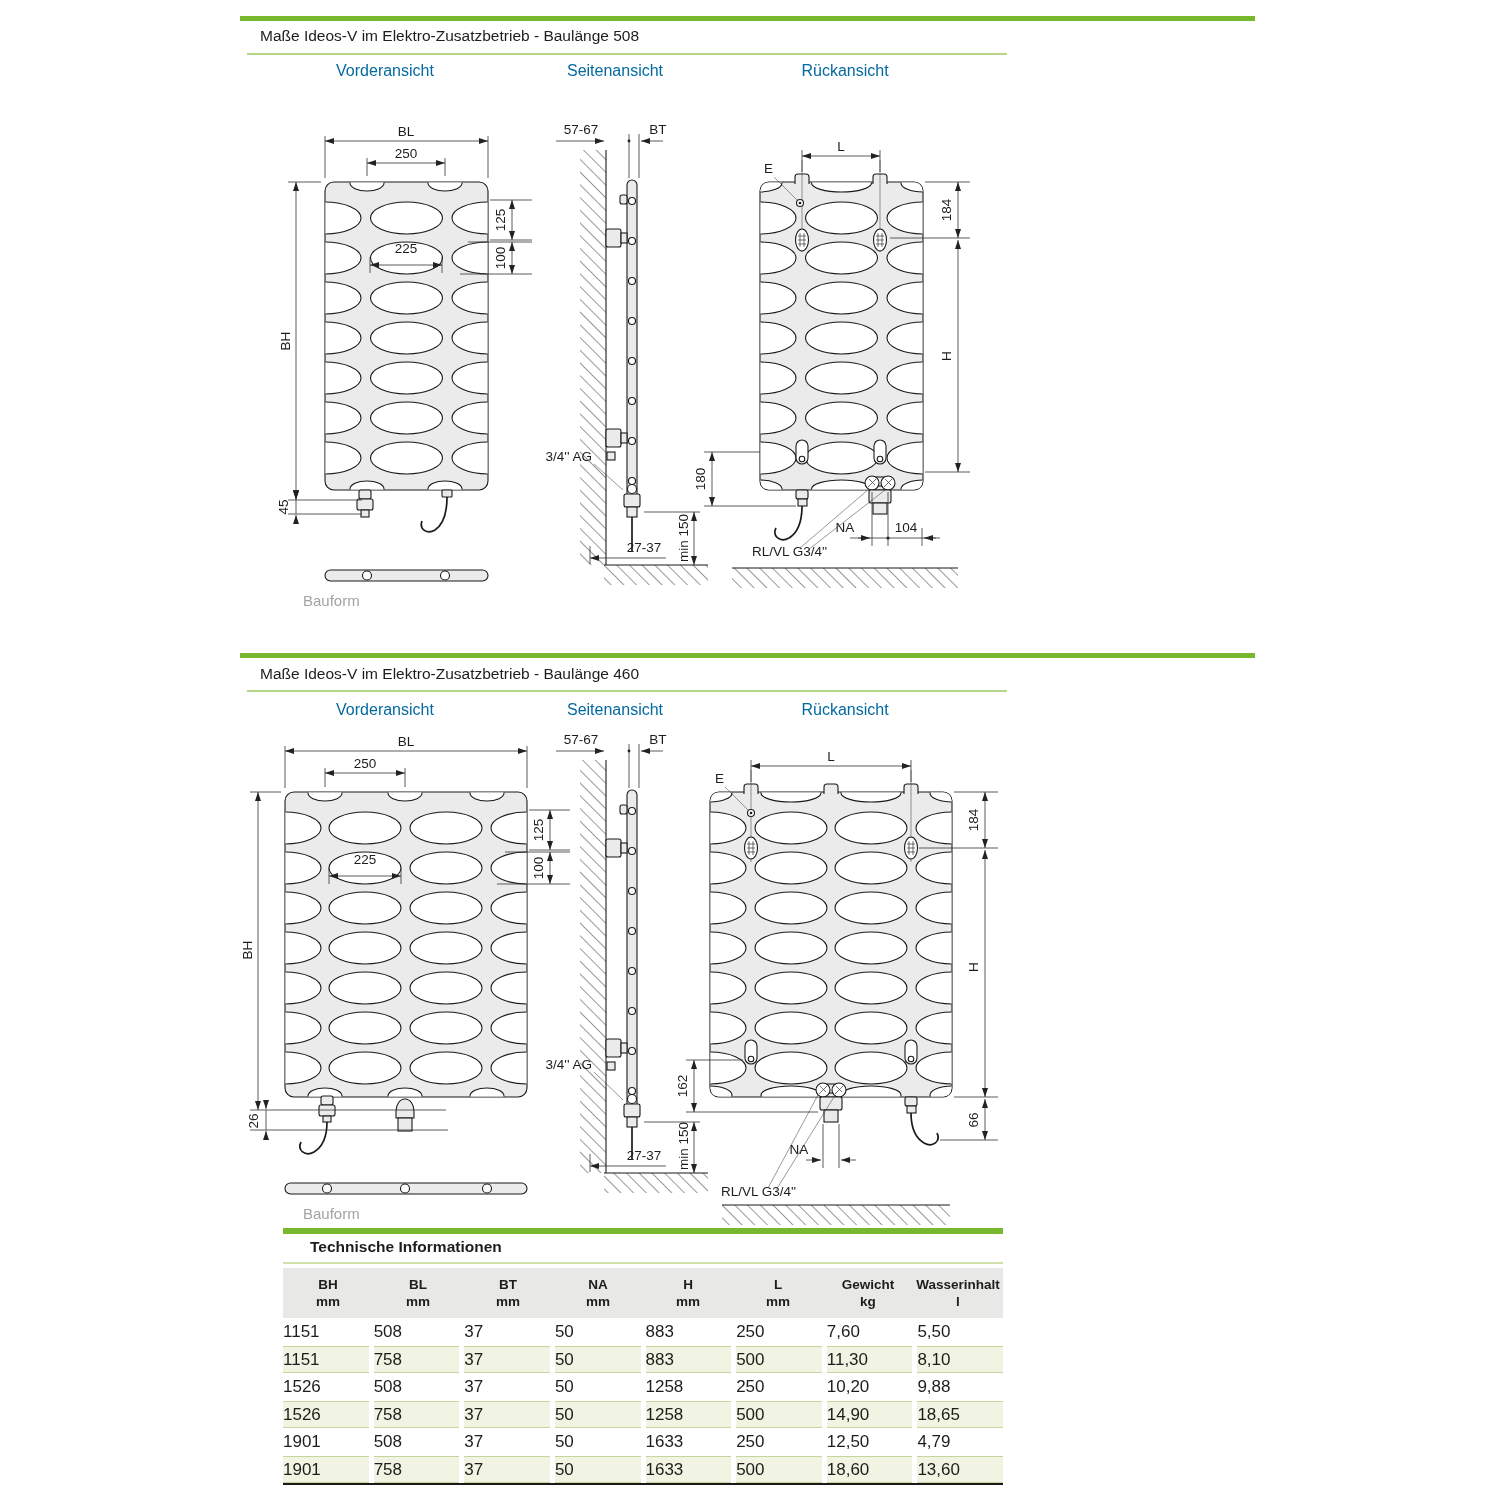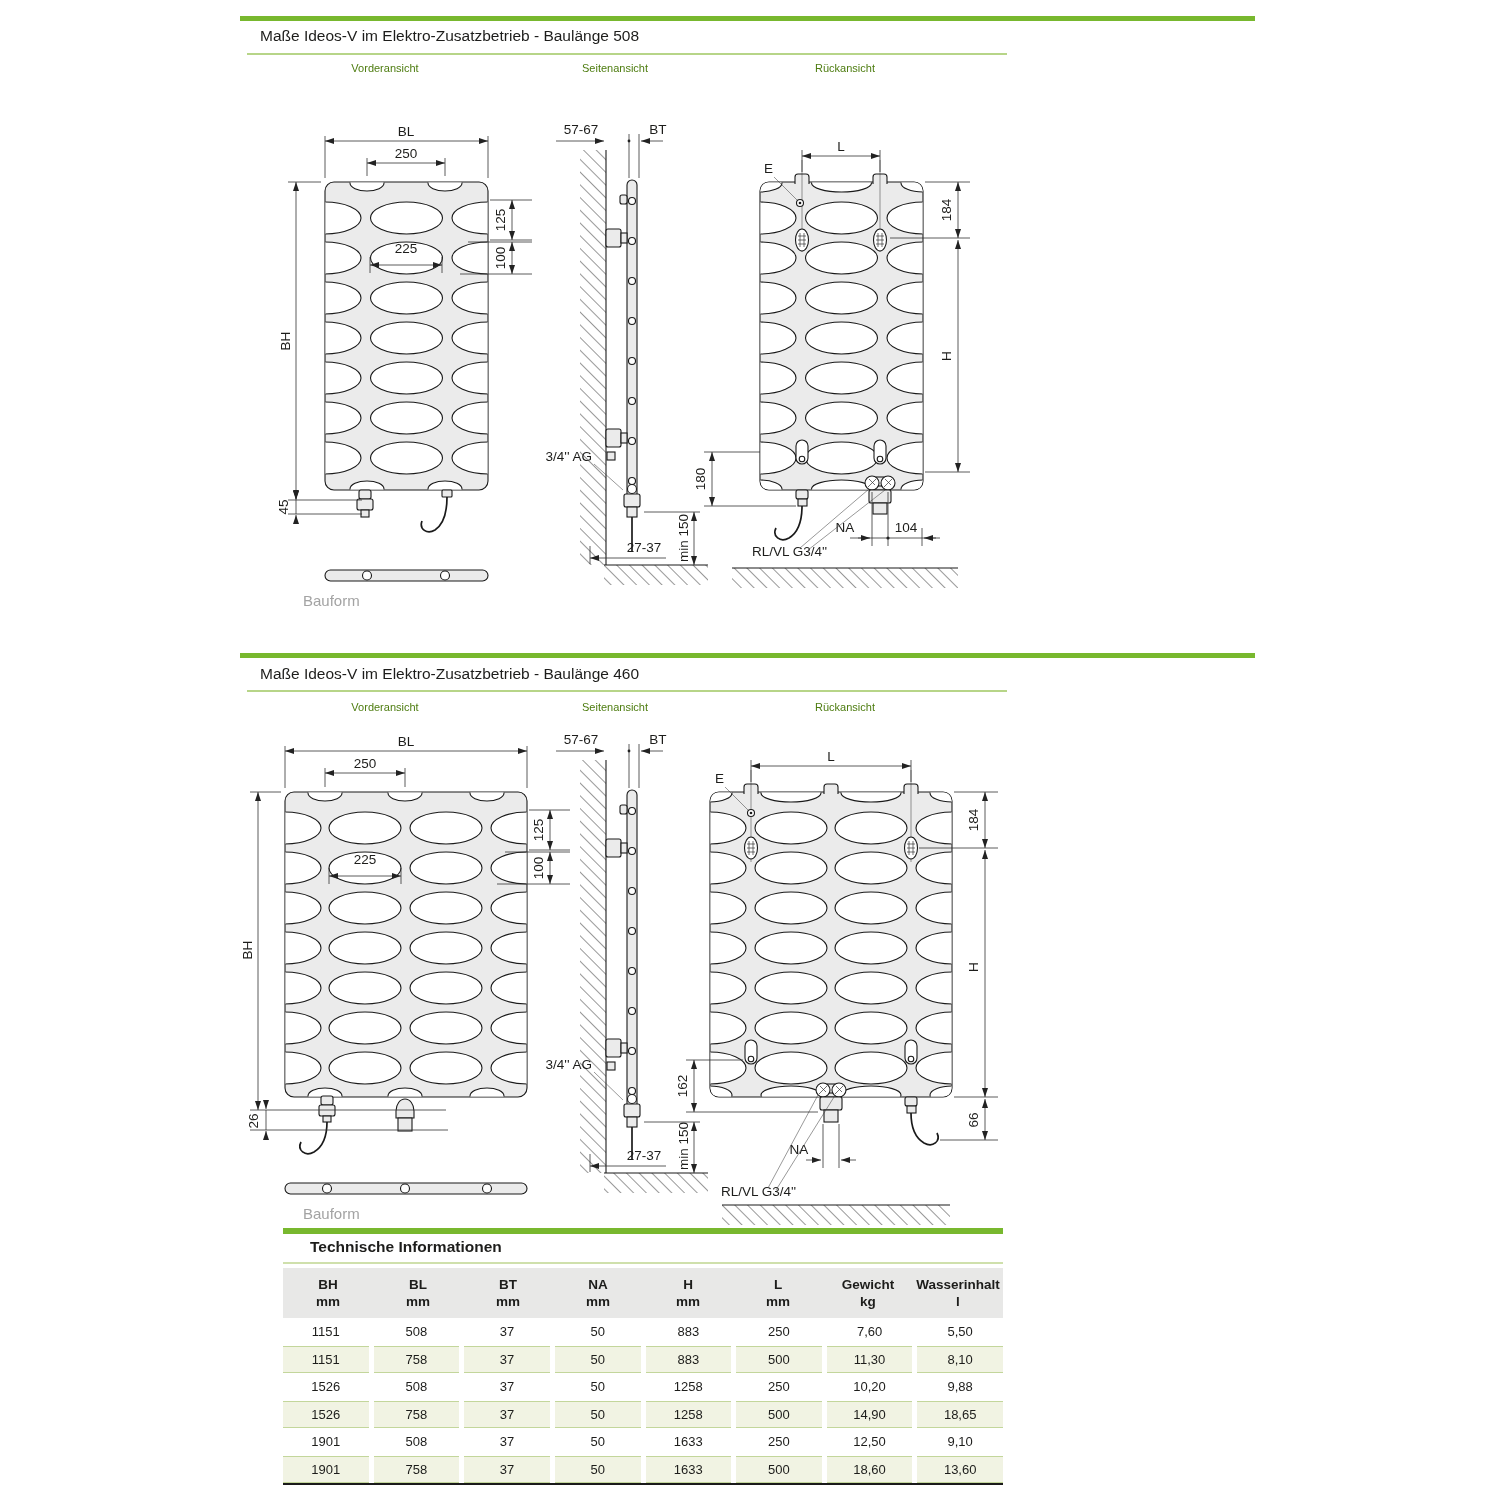--- a/index.html
+++ b/index.html
@@ -1,40 +1,40 @@
 <!DOCTYPE html>
 <html><head>
 <meta charset="utf-8">
 <style>
   html,body{margin:0;padding:0}
   body{width:1500px;height:1500px;position:relative;background:#fff;
        font-family:"Liberation Sans",sans-serif;color:#1d1d1b}
   .gbar{position:absolute;background:#78b82e;height:5px}
   .gline{position:absolute;background:#b7d588;height:2px}
   .stitle{position:absolute;font-size:15.5px;font-weight:400;white-space:nowrap}
-  .vlabel{position:absolute;font-size:11px;color:#4d7c0f;transform:translateX(-50%);white-space:nowrap}
+  .vlabel{position:absolute;font-size:16px;color:#0369a1;transform:translateX(-50%);white-space:nowrap}
   .gray-lbl{fill:#a3a3a3;font-size:15px}
   svg{position:absolute;overflow:visible}
   svg text{font-family:"Liberation Sans",sans-serif;font-size:13.5px;fill:#1d1d1b;text-anchor:middle}
   .ts{text-anchor:start}.te{text-anchor:end}
   .ol{fill:#ebebeb;stroke:#1a1a1a;stroke-width:1.1}
   .wh{fill:#fff;stroke:#1a1a1a;stroke-width:1.1}
   .dim{stroke:#333;stroke-width:0.8;fill:none}
   .thn{stroke:#333;stroke-width:0.5;fill:none}
   .blk{stroke:#1a1a1a;stroke-width:1.1;fill:none}
   .cbl{stroke:#1a1a1a;stroke-width:1.7;fill:none}
   .hat{stroke:#333;stroke-width:0.7}
   
   .ttitle{position:absolute;font-size:15.5px;font-weight:700}
   .thead{position:absolute;display:grid;grid-template-columns:repeat(8,1fr);
          background:#e8e8e7;width:720px;height:50px}
   .hc{text-align:center;font-weight:700;font-size:13.5px;padding-top:8px;line-height:17px}
   .trows{position:absolute;width:720px}
   .trow{display:grid;grid-template-columns:repeat(8,1fr);column-gap:5px;height:27.5px}
-  .tc{text-align:center;font-size:13px;line-height:27px}
+  .tc{text-align:left;font-size:17px;line-height:27px}
   .trow.green .tc{background:#f1f3e3;border-top:1px solid #c3d69b;border-bottom:1px solid #c3d69b;line-height:25px}
   .tbot{position:absolute;height:2px;background:#1a1a1a;width:720px}
 </style>
 </head>
 <body>
 
 <div class="gbar" style="left:240px;top:16px;width:1015px"></div>
 <div class="stitle" style="left:260px;top:27px">Maße Ideos-V im Elektro-Zusatzbetrieb - Baulänge 508</div>
 <div class="gline" style="left:247px;top:53px;width:760px"></div>
 <div class="vlabel" style="left:385px;top:62px">Vorderansicht</div>
@@ -566,21 +566,21 @@
       <div class="tc">18,65</div>
   </div>
   <div class="trow">
     <div class="tc">1901</div>
       <div class="tc">508</div>
       <div class="tc">37</div>
       <div class="tc">50</div>
       <div class="tc">1633</div>
       <div class="tc">250</div>
       <div class="tc">12,50</div>
-      <div class="tc">9,10</div>
+      <div class="tc">4,79</div>
   </div>
   <div class="trow green">
     <div class="tc">1901</div>
       <div class="tc">758</div>
       <div class="tc">37</div>
       <div class="tc">50</div>
       <div class="tc">1633</div>
       <div class="tc">500</div>
       <div class="tc">18,60</div>
       <div class="tc">13,60</div>

